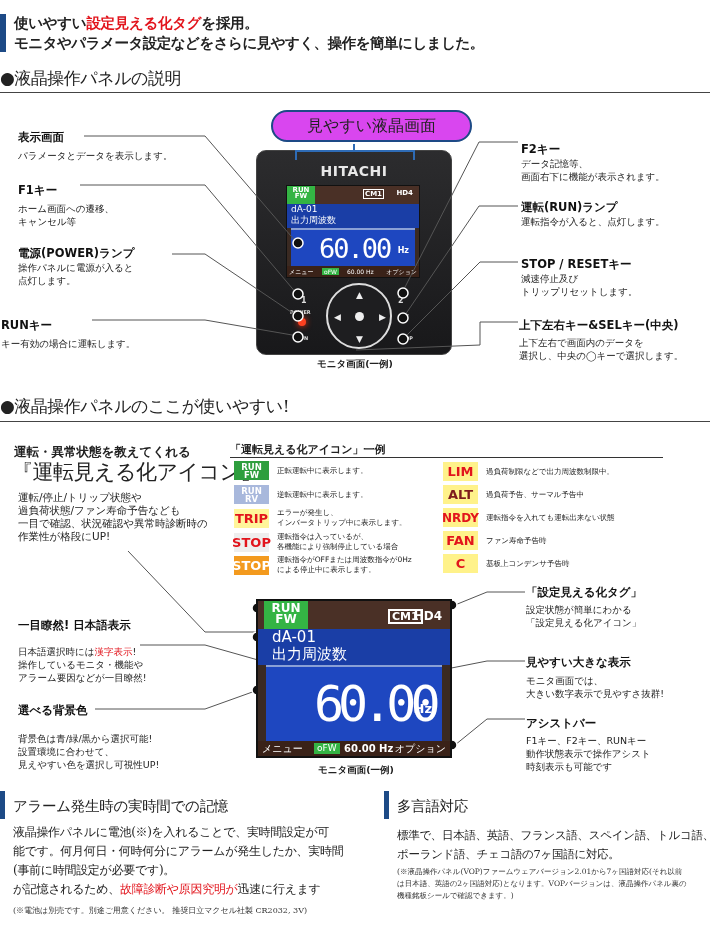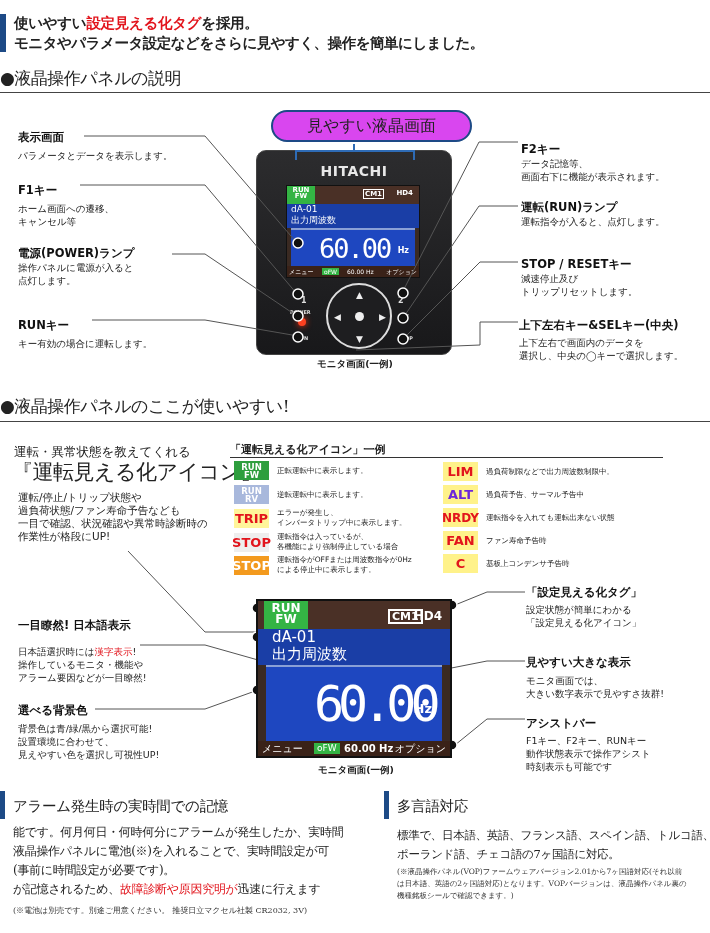--- a/index.html
+++ b/index.html
@@ -40,21 +40,21 @@
 
 .dpad { left: 326px; top: 283px; width: 66px; height: 66px; border-radius: 50%; border: 2px solid #ddd; background: #1e1e20; }
 .dpad .arr { position: absolute; color: #eee; font-size: 9px; line-height: 9px; }
 .dpad .center { position: absolute; left: 27px; top: 27px; width: 9px; height: 9px; border-radius: 50%; background: #eee; }
 .key-label { color: #ddd; font-size: 8px; font-weight: bold; position: absolute; }
 .pwr-lamp { left: 298px; top: 318px; width: 8px; height: 8px; border-radius: 50%; background: #ff4020; box-shadow: 0 0 6px #ff3010; }
 
 .caption { font-size: 9.5px; font-weight: bold; white-space: nowrap; color: #222; }
 
 
-.feat-sub { left: 14px; top: 444px; font-size: 12.5px; font-weight: normal; white-space: nowrap; }
+.feat-sub { left: 14px; top: 444px; font-size: 12.5px; font-weight: bold; white-space: nowrap; }
 .feat-big { left: 12px; top: 458px; font-size: 21px; white-space: nowrap; letter-spacing: -0.5px; }
 .feat-txt { left: 18px; top: 491px; font-size: 10.5px; line-height: 13px; white-space: nowrap; }
 .icons-title { left: 230px; top: 442px; font-size: 11px; font-weight: bold; white-space: nowrap; }
 .icons-rule { left: 230px; top: 457px; width: 433px; height: 1px; background: #333; }
 
 .icon-row { position: absolute; display: flex; align-items: center; }
 .badge { width: 35px; height: 19px; font-weight: bold; text-align: center; display: flex; align-items: center; justify-content: center; flex-shrink: 0; }
 .badge.twol { flex-direction: column; font-size: 8.5px; line-height: 8px; color: #fff; }
 .badge.one { font-size: 13px; }
 .icon-desc { font-size: 7.5px; line-height: 10px; white-space: nowrap; margin-left: 8px; color: #222; }
@@ -87,21 +87,21 @@
 <div class="abs" style="left:18px;top:183px;">
   <div class="cl-h">F1キー</div>
   <div class="cl-t" style="margin-top:4px;">ホーム画面への遷移、</div>
   <div class="cl-t">キャンセル等</div>
 </div>
 <div class="abs" style="left:18px;top:246px;">
   <div class="cl-h">電源(POWER)ランプ</div>
   <div class="cl-t" style="">操作パネルに電源が入ると</div>
   <div class="cl-t">点灯します。</div>
 </div>
-<div class="abs" style="left:18px;top:318px;">
+<div class="abs" style="left:1px;top:318px;">
   <div class="cl-h">RUNキー</div>
   <div class="cl-t" style="margin-top:4px;">キー有効の場合に運転します。</div>
 </div>
 
 <div class="abs" style="left:521px;top:142px;">
   <div class="cl-h">F2キー</div>
   <div class="cl-t">データ記憶等、</div>
   <div class="cl-t">画面右下に機能が表示されます。</div>
 </div>
 <div class="abs" style="left:521px;top:200px;">
@@ -252,21 +252,21 @@
       <div>運転指令がOFFまたは周波数指令が0Hz</div>
       <div>による停止中に表示します。</div>
     </div>
 </div>
 
 <div class="icon-row" style="left:443px;top:462px;">
   <div class="badge one" style="background:#fff28a;color:#e2141c;">LIM</div>
   <div class="icon-desc">過負荷制限などで出力周波数制限中。</div>
 </div>
 <div class="icon-row" style="left:443px;top:485px;">
-  <div class="badge one" style="background:#fff28a;color:#6d28d9;">ALT</div>
+  <div class="badge one" style="background:#fff28a;color:#7f1d1d;">ALT</div>
   <div class="icon-desc">過負荷予告、サーマル予告中</div>
 </div>
 <div class="icon-row" style="left:443px;top:508px;">
   <div class="badge one" style="background:#fff28a;color:#e2141c;font-size:12px;">NRDY</div>
   <div class="icon-desc">運転指令を入れても運転出来ない状態</div>
 </div>
 <div class="icon-row" style="left:443px;top:531px;">
   <div class="badge one" style="background:#fff28a;color:#e2141c;">FAN</div>
   <div class="icon-desc">ファン寿命予告時</div>
 </div>
@@ -276,21 +276,21 @@
 </div>
 
 <div class="abs" style="left:18px;top:618px;">
   <div class="cl-h">一目瞭然! 日本語表示</div>
   <div class="cl-t" style="margin-top:12px;"><span>日本語選択時には</span><span class="red">漢字表示</span><span>!</span></div>
   <div class="cl-t">操作しているモニタ・機能や</div>
   <div class="cl-t">アラーム要因などが一目瞭然!</div>
 </div>
 <div class="abs" style="left:18px;top:703px;">
   <div class="cl-h">選べる背景色</div>
-  <div class="cl-t" style="margin-top:4px;">背景色は青/緑/黒から選択可能!</div>
+  <div class="cl-t" style="margin-top:14px;">背景色は青/緑/黒から選択可能!</div>
   <div class="cl-t">設置環境に合わせて、</div>
   <div class="cl-t">見えやすい色を選択し可視性UP!</div>
 </div>
 
 <div class="abs" style="left:526px;top:585px;">
   <div class="cl-h">「設定見える化タグ」</div>
   <div class="cl-t" style="margin-top:3px;">設定状態が簡単にわかる</div>
   <div class="cl-t">「設定見える化アイコン」</div>
 </div>
 <div class="abs" style="left:526px;top:655px;">
@@ -327,22 +327,22 @@
     <span class="abs" style="left:56px;top:2px;height:11px;line-height:11px;background:#34b444;padding:0 3px;font-size:9px;">oFW</span>
     <span class="abs" style="left:86px;font-weight:bold;">60.00 Hz</span>
     <span class="abs" style="right:4px;">オプション</span>
   </div>
 </div>
 <div class="abs caption" style="left:318px;top:764px;">モニタ画面(一例)</div>
 
 <div class="abs box-bar" style="left:0;top:791px;"></div>
 <div class="abs box-title serif" style="left:13px;top:797px;">アラーム発生時の実時間での記憶</div>
 <div class="abs box-body serif" style="left:13px;top:823px;">
+  <div>液晶操作パネルに電池(※)を入れることで、実時間設定が可</div>
   <div>能です。何月何日・何時何分にアラームが発生したか、実時間</div>
-  <div>液晶操作パネルに電池(※)を入れることで、実時間設定が可</div>
   <div>(事前に時間設定が必要です)。</div>
   <div><span>が記憶されるため、</span><span class="red">故障診断や原因究明が</span><span>迅速に行えます</span></div>
 </div>
 <div class="abs box-note serif" style="left:13px;top:905px;">(※電池は別売です。別途ご用意ください。 推奨日立マクセル社製 CR2032, 3V)</div>
 
 <div class="abs box-bar" style="left:384px;top:791px;"></div>
 <div class="abs box-title serif" style="left:397px;top:797px;">多言語対応</div>
 <div class="abs box-body serif" style="left:397px;top:826px;font-size:11.5px;line-height:19px;">
   <div>標準で、日本語、英語、フランス語、スペイン語、トルコ語、</div>
   <div>ポーランド語、チェコ語の7ヶ国語に対応。</div>

